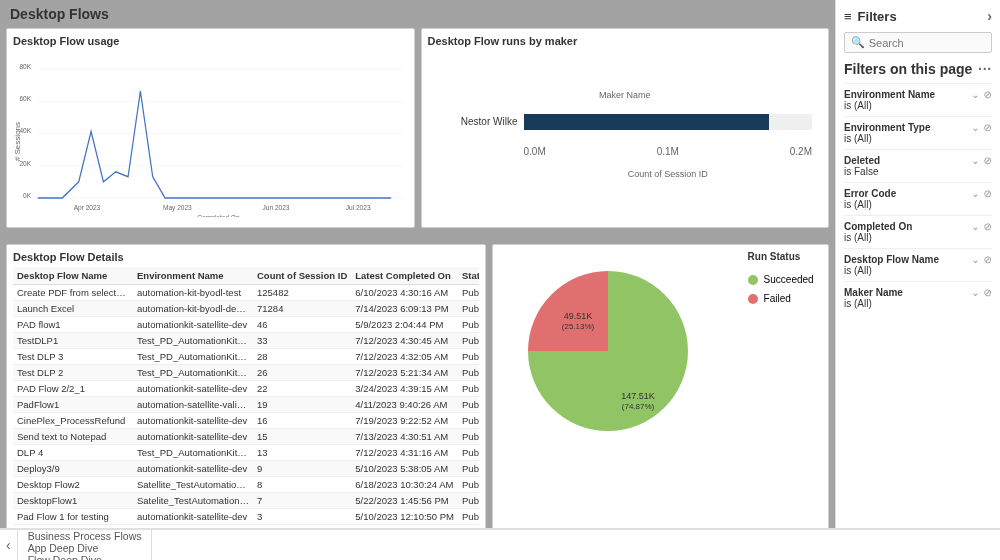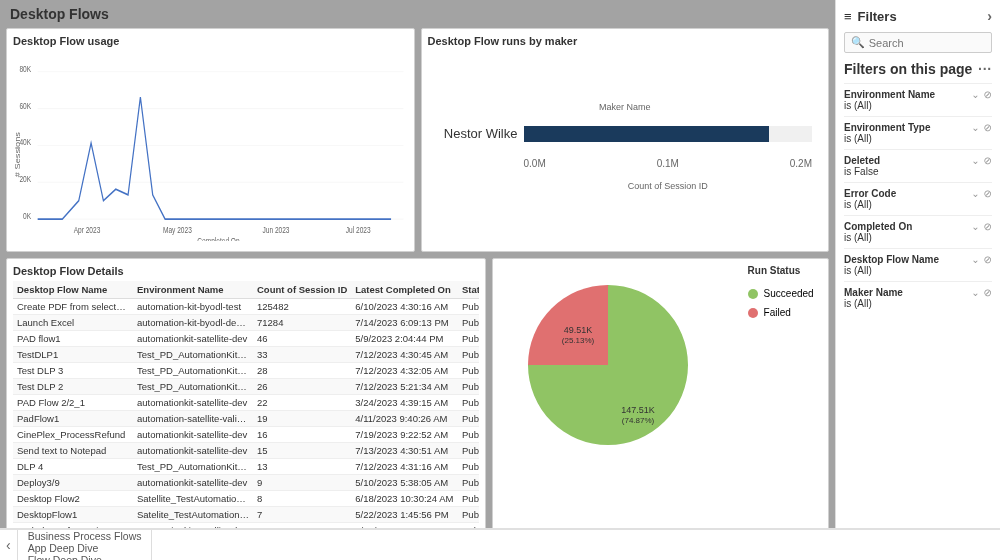--- a/index.html
+++ b/index.html
@@ -4,21 +4,21 @@
   <style>
     * { box-sizing: border-box; margin: 0; padding: 0; }
     body { font-family: 'Segoe UI', Arial, sans-serif; font-size: 11px; background: #f3f3f3; width: 1000px; height: 560px; overflow: hidden; display: flex; flex-direction: column; }
 
     
     .main-content { display: flex; flex: 1; overflow: hidden; }
     .dashboard { flex: 1; background: #a3a3a3; padding: 6px; overflow: hidden; }
     .page-title { font-size: 14px; font-weight: 600; color: #333; margin-bottom: 6px; padding-left: 4px; }
 
     
-    .top-row { display: flex; gap: 6px; margin-bottom: 6px; height: 224px; }
+    .top-row { display: flex; gap: 6px; margin-bottom: 16px; height: 200px; }
     .bottom-row { display: flex; gap: 6px; flex: 1; height: 348px; }
 
     .card { background: white; border: 1px solid #d0d0d0; border-radius: 2px; padding: 6px; overflow: hidden; }
     .card-title { font-size: 11px; font-weight: 600; color: #333; margin-bottom: 4px; }
 
     .usage-chart-card { flex: 1; }
     .runs-by-maker-card { flex: 1; }
     .details-card { flex: 1.3; overflow: hidden; }
     .runs-by-status-card { flex: 0.9; }
 
@@ -28,21 +28,21 @@
     
     .table-wrapper { overflow: hidden; height: calc(100% - 20px); }
     table { width: 100%; border-collapse: collapse; font-size: 9.5px; }
     thead th { background: #f8f8f8; border-bottom: 1px solid #ddd; padding: 3px 4px; text-align: left; font-weight: 600; color: #333; white-space: nowrap; position: sticky; top: 0; }
     tbody tr:nth-child(even) { background: #f9f9f9; }
     tbody td { padding: 2px 4px; border-bottom: 1px solid #eee; white-space: nowrap; overflow: hidden; max-width: 120px; text-overflow: ellipsis; color: #333; }
 
     
     .maker-chart { height: calc(100% - 20px); display: flex; flex-direction: column; justify-content: center; gap: 12px; padding: 10px; }
     .maker-row { display: flex; align-items: center; gap: 6px; }
-    .maker-label { font-size: 13px; color: #333; width: 80px; text-align: right; flex-shrink: 0; }
+    .maker-label { font-size: 10px; color: #333; width: 80px; text-align: right; flex-shrink: 0; }
     .maker-bar-container { flex: 1; height: 16px; background: #f0f0f0; }
     .maker-bar { height: 100%; background: #1a3a5c; }
 
     
     .pie-area { display: flex; align-items: flex-start; justify-content: center; height: calc(100% - 20px); gap: 20px; }
     .pie-legend { display: flex; flex-direction: column; gap: 8px; }
     .legend-item { display: flex; align-items: center; gap: 6px; font-size: 10px; }
     .legend-dot { width: 10px; height: 10px; border-radius: 50%; flex-shrink: 0; }
 
     

